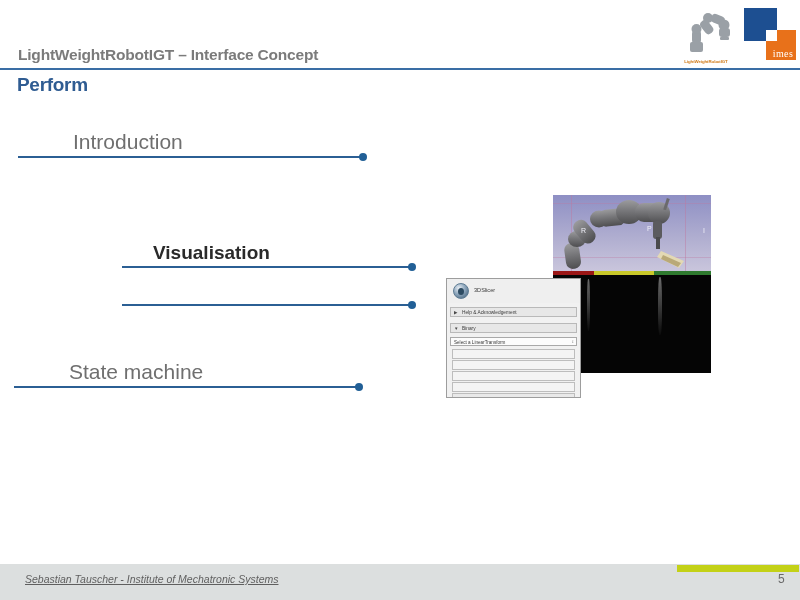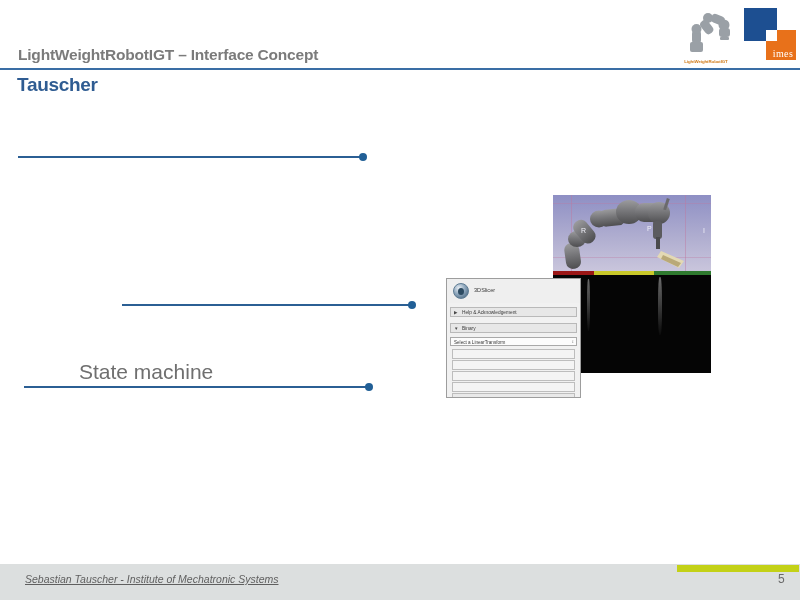--- a/index.html
+++ b/index.html
@@ -350,21 +350,21 @@
     white-space: nowrap;
   }
 </style>
 </head>
 <body>
 
 <div class="slide">
 
   <div class="header-title">LightWeightRobotIGT – Interface Concept</div>
   <div class="header-rule"></div>
-  <div class="slide-subtitle">Tauscher</div>
+  <div class="slide-subtitle">Perform</div>
 
   <div class="logo-lwr">
     <svg width="56" height="50" viewBox="0 0 56 50">
       <g fill="#9aa0a6">
         <rect x="12" y="36" width="13" height="10" rx="2"></rect>
         <rect x="14" y="24" width="9" height="14" rx="4"></rect>
         <circle cx="18.5" cy="23" r="5"></circle>
         <rect x="24" y="14" width="9" height="15" rx="4" transform="rotate(-38 28 21)"></rect>
         <circle cx="30" cy="12" r="5"></circle>
         <rect x="33" y="9" width="14" height="9" rx="4" transform="rotate(22 40 13)"></rect>
@@ -461,32 +461,38 @@
     </div>
     <div class="slicer-btn" style="top:103px">
       <span>Perform Zero Compensation</span>
     </div>
     <div class="slicer-btn" style="top:114px;background:#e9e9e9">
       
     </div>
   </div>
 
   <div class="outline-item level-main" style="left:18px;top:128px;width:345px;height:30px">
+    <div class="label" style="left:55px">Introduction</div>
     <div class="rule" style="width:345px"></div>
     <div class="dot" style="left:341px"></div>
   </div>
 
 
+  <div class="outline-item level-sub" style="left:122px;top:240px;width:295px;height:28px">
+    <div class="label" style="left:31px">Visualisation</div>
+    <div class="rule" style="width:290px"></div>
+    <div class="dot" style="left:286px"></div>
+  </div>
 
   <div class="outline-item level-sub" style="left:122px;top:278px;width:295px;height:28px">
     <div class="rule" style="width:290px"></div>
     <div class="dot" style="left:286px"></div>
   </div>
 
-  <div class="outline-item level-main" style="left:24px;top:358px;width:345px;height:30px">
+  <div class="outline-item level-main" style="left:14px;top:358px;width:345px;height:30px">
     <div class="label" style="left:55px">State machine</div>
     <div class="rule" style="width:345px"></div>
     <div class="dot" style="left:341px"></div>
   </div>
 
   <div class="footer-band"></div>
   <div class="footer-accent"></div>
   <div class="footer-text">Sebastian Tauscher - Institute of Mechatronic Systems</div>
   <div class="footer-page">5</div>
 

